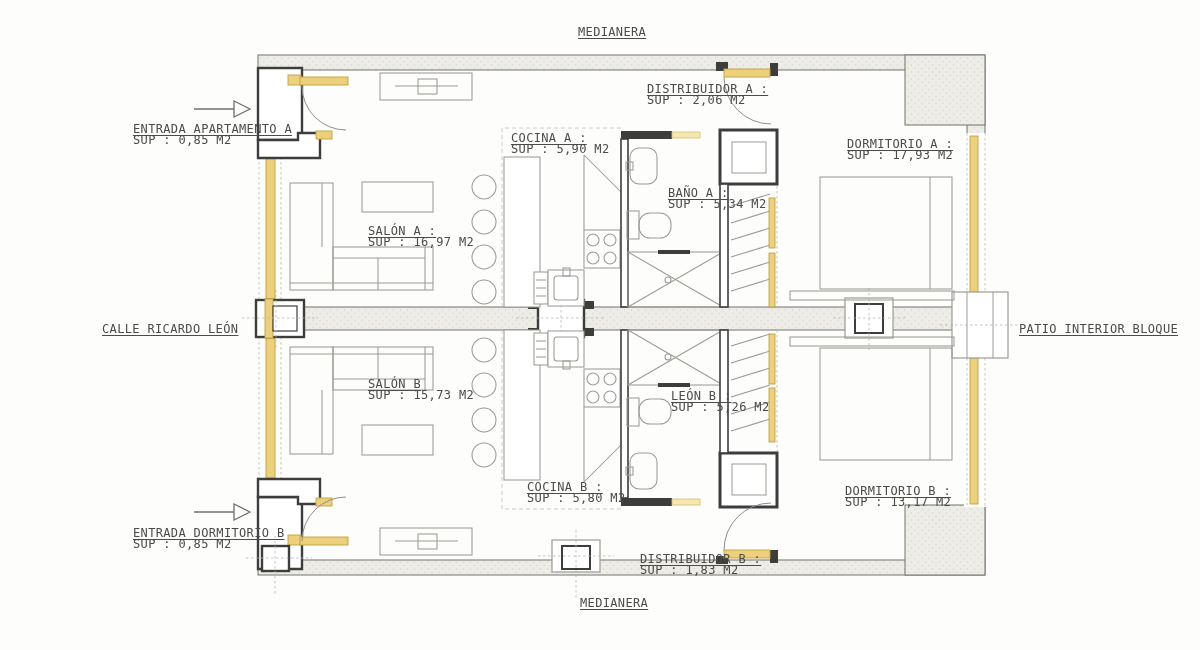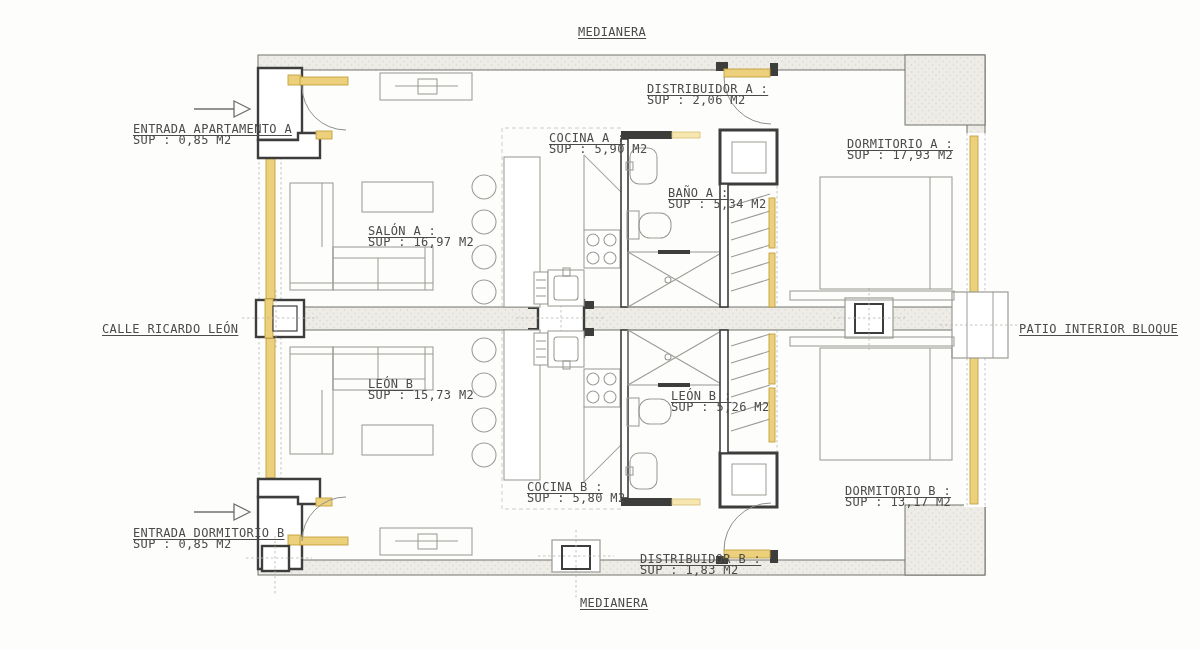--- a/index.html
+++ b/index.html
@@ -325,38 +325,38 @@
 </div>
 <div class="lbl" style="left:133px;top:528px">
   <div class="t">ENTRADA DORMITORIO B</div>
   <div>SUP : 0,85 M2</div>
 </div>
 
 <div class="lbl" style="left:647px;top:84px">
   <div class="t">DISTRIBUIDOR  A :</div>
   <div>SUP : 2,06 M2</div>
 </div>
-<div class="lbl" style="left:549px;top:133px">
+<div class="lbl" style="left:511px;top:133px">
   <div class="t">COCINA A :</div>
   <div>SUP : 5,90 M2</div>
 </div>
 <div class="lbl" style="left:668px;top:188px">
   <div class="t">BAÑO A :</div>
   <div>SUP : 5,34 M2</div>
 </div>
 <div class="lbl" style="left:847px;top:139px">
   <div class="t">DORMITORIO A :</div>
   <div>SUP : 17,93 M2</div>
 </div>
 <div class="lbl" style="left:368px;top:226px">
   <div class="t">SALÓN A :</div>
   <div>SUP : 16,97 M2</div>
 </div>
 <div class="lbl" style="left:368px;top:379px">
-  <div class="t">LEÓN B</div>
+  <div class="t">SALÓN B</div>
   <div>SUP : 15,73 M2</div>
 </div>
 <div class="lbl" style="left:671px;top:391px">
   <div class="t">LEÓN B :</div>
   <div>SUP : 5,26 M2</div>
 </div>
 <div class="lbl" style="left:527px;top:482px">
   <div class="t">COCINA B :</div>
   <div>SUP : 5,80 M2</div>
 </div>

